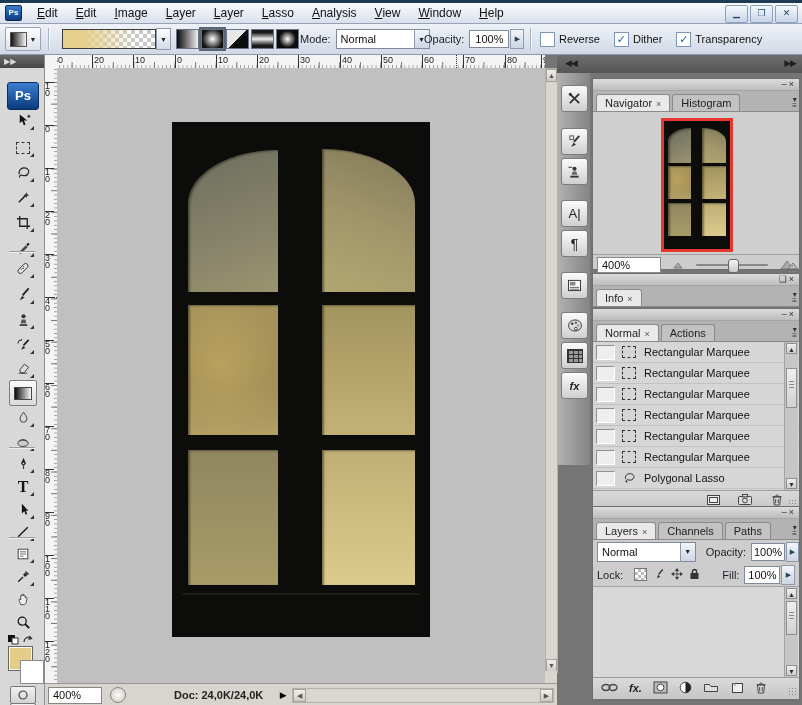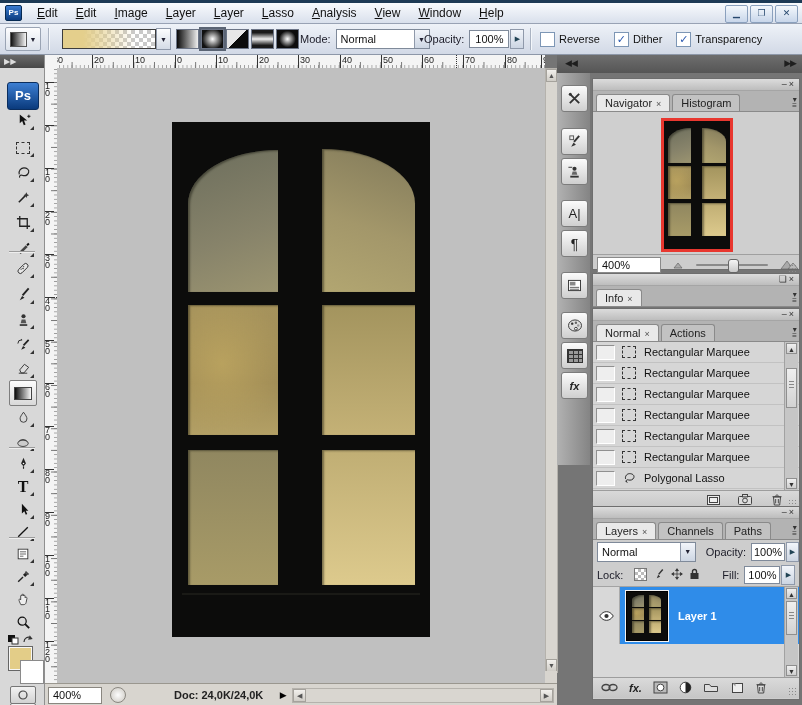--- a/index.html
+++ b/index.html
@@ -656,39 +656,20 @@
         <span><svg width="11" height="12" viewBox="0 0 11 12">
               <rect x="1.5" y="5" width="8" height="6" fill="#333"></rect>
               <path d="M3.5 5V3.5a2 2 0 0 1 4 0V5" fill="none" stroke="#333" stroke-width="1.4"></path>
             </svg></span>
       </span>
       <span class="ob-label" style="margin-left:22px">Fill:</span>
       <span class="numfield" style="width:34px">100%</span>
       <span class="spin">▶</span>
     </div>
     <div id="layer-list">
-      <div class="layerrow" style="height:57px;background:#2f8ce9;">
-        <span class="eyewell">
-          <svg class="eye" width="15" height="10" viewBox="0 0 15 10">
-              <path d="M.7 5C3 1.6 5.2.7 7.5.7S12 1.6 14.3 5C12 8.4 9.8 9.3 7.5 9.3S3 8.4.7 5z" fill="#fff" stroke="#333"></path>
-              <circle cx="7.5" cy="5" r="2.1" fill="#333"></circle>
-            </svg>
-        </span>
-        <span class="lthumb">
-          <span class="wa" style="left:3px;top:1px;width:33px;height:45px;">
-              <i class="wp wp1"></i>
-              <i class="wp wp2"></i>
-              <i class="wp wp3"></i>
-              <i class="wp wp4"></i>
-              <i class="wp wp5"></i>
-              <i class="wp wp6"></i>
-            </span>
-        </span>
-        <span class="lname" style="color:#fff;font-weight:bold;">Layer 1</span>
-      </div>
       <div class="pv-scroll" style="height:90px;">
         <div class="pv-btn" style="top:1px">▲</div>
         <div class="pv-thumb" style="top:14px;height:34px;"></div>
         <div class="pv-btn" style="bottom:1px">▼</div>
       </div>
     </div>
     <div id="layers-footer">
       <span><svg width="17" height="9" viewBox="0 0 17 9">
             <ellipse cx="5" cy="4.5" rx="4" ry="3" fill="none" stroke="#444" stroke-width="1.3"></ellipse>
             <ellipse cx="12" cy="4.5" rx="4" ry="3" fill="none" stroke="#444" stroke-width="1.3"></ellipse>

